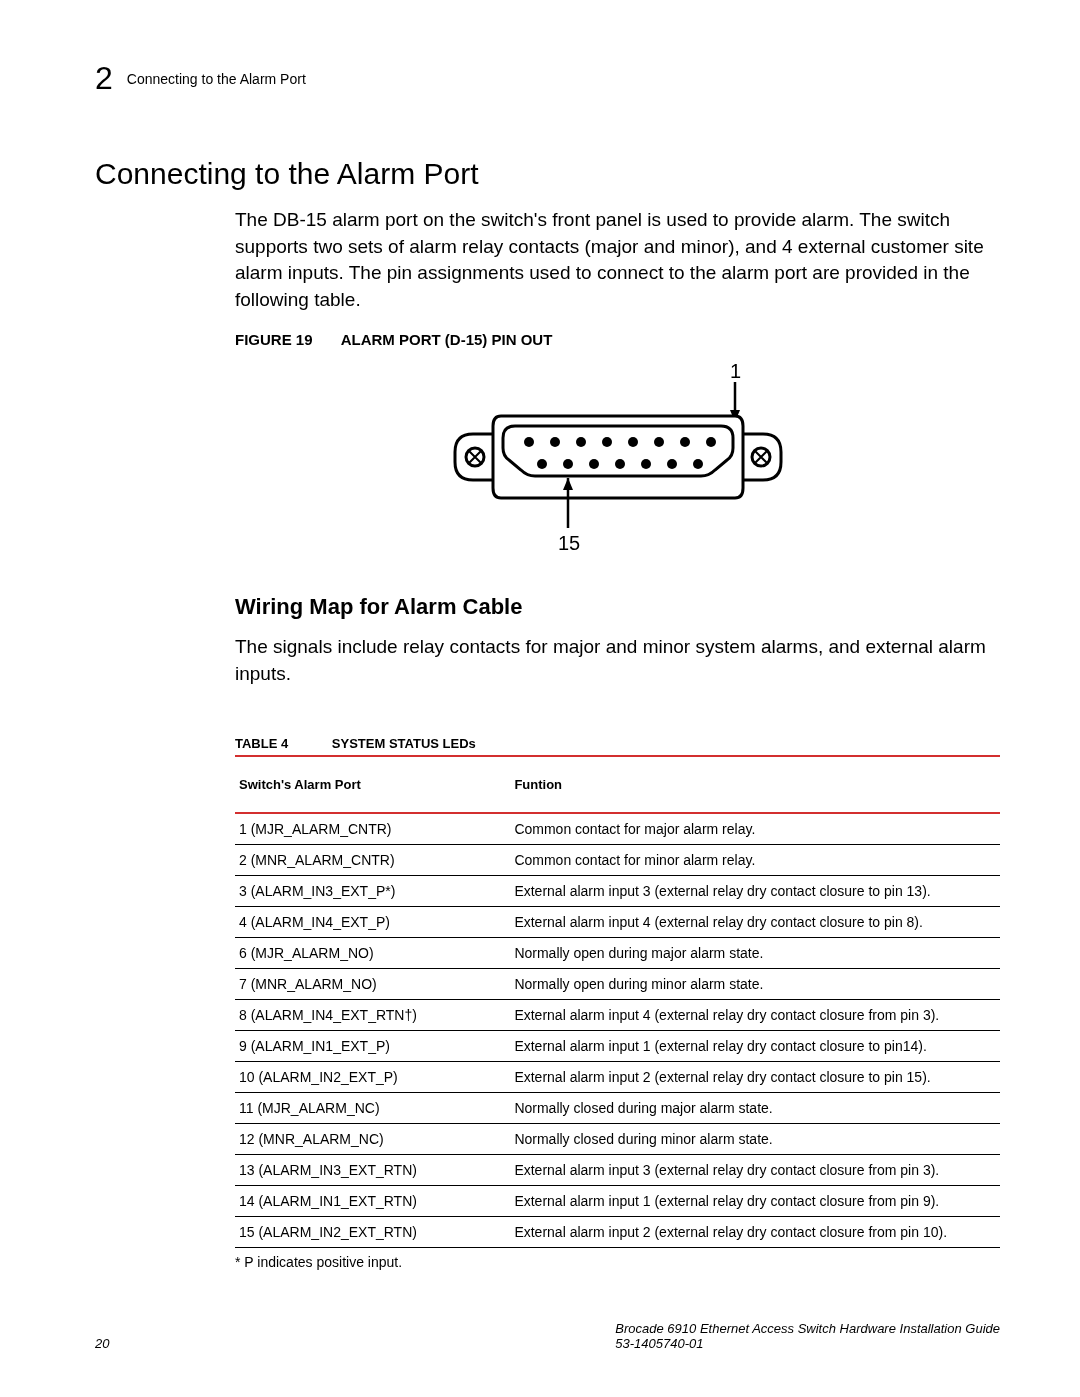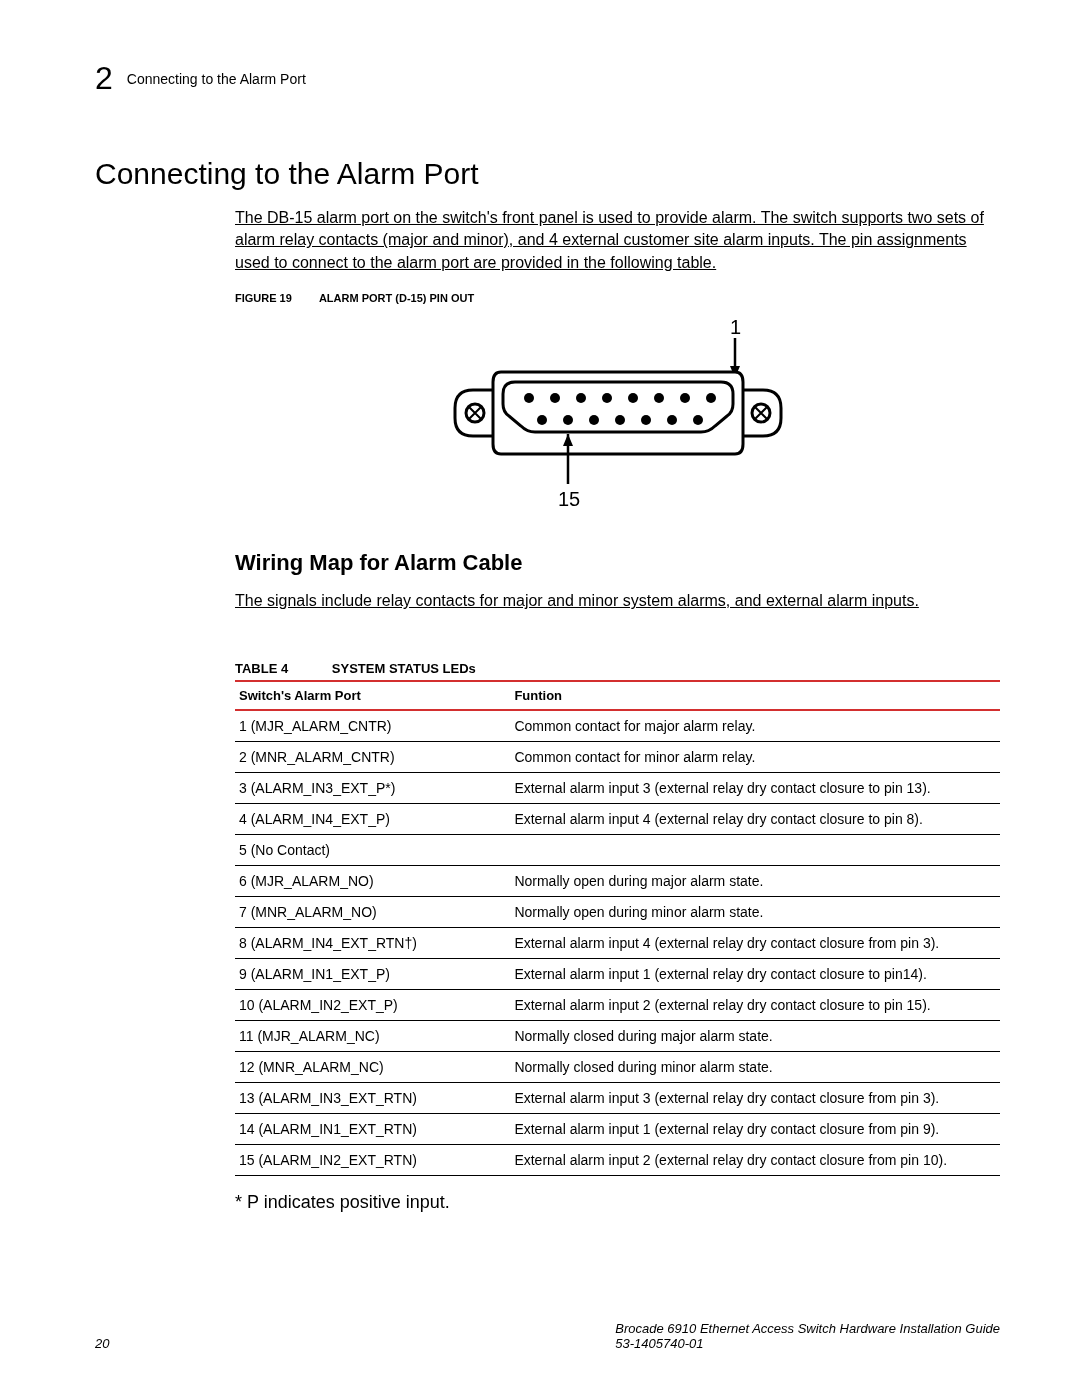--- a/index.html
+++ b/index.html
@@ -28,27 +28,26 @@
   }
   h1.section-title {
     font-size: 30px;
     font-weight: 400;
     margin-bottom: 16px;
   }
   .body-indent {
     margin-left: 140px;
   }
   p.body-text {
-    font-size: 16px;
+    font-size: 19px;
     line-height: 1.4;
     margin-bottom: 18px;
-    text-decoration: underline;
   }
   .figure-caption {
-    font-size: 11px;
+    font-size: 15px;
     margin-bottom: 12px;
   }
   .figure-caption .cap-label { font-weight: 700; }
   .figure-caption .cap-title { font-weight: 700; margin-left: 24px; }
   .figure-wrap {
     width: 100%;
     display: flex;
     justify-content: center;
     margin-bottom: 34px;
   }
@@ -70,32 +69,32 @@
     font-size: 14px;
   }
   table.pin-table thead tr {
     border-top: 2px solid #d32f2f;
     border-bottom: 2px solid #d32f2f;
   }
   table.pin-table th {
     text-align: left;
     font-weight: 700;
     font-size: 13px;
-    padding: 6px 4px;
+    padding: 20px 4px;
   }
   table.pin-table td {
     padding: 7px 4px;
     border-bottom: 1px solid #000;
     font-size: 14px;
     vertical-align: top;
   }
   table.pin-table td:first-child { width: 36%; }
   .notes p {
-    font-size: 18px;
-    margin-top: 16px;
+    font-size: 14px;
+    margin-top: 6px;
   }
   .footer {
     position: absolute;
     bottom: 46px;
     left: 95px;
     right: 80px;
     display: flex;
     justify-content: space-between;
     align-items: flex-end;
     font-style: italic;
@@ -190,24 +189,20 @@
         </tr>
         <tr>
           <td>3 (ALARM_IN3_EXT_P*)</td>
           <td>External alarm input 3 (external relay dry contact closure to pin 13).</td>
         </tr>
         <tr>
           <td>4 (ALARM_IN4_EXT_P)</td>
           <td>External alarm input 4 (external relay dry contact closure to pin 8).</td>
         </tr>
         <tr>
-          <td>5 (No Contact)</td>
-          <td></td>
-        </tr>
-        <tr>
           <td>6 (MJR_ALARM_NO)</td>
           <td>Normally open during major alarm state.</td>
         </tr>
         <tr>
           <td>7 (MNR_ALARM_NO)</td>
           <td>Normally open during minor alarm state.</td>
         </tr>
         <tr>
           <td>8 (ALARM_IN4_EXT_RTN†)</td>
           <td>External alarm input 4 (external relay dry contact closure from pin 3).</td>

